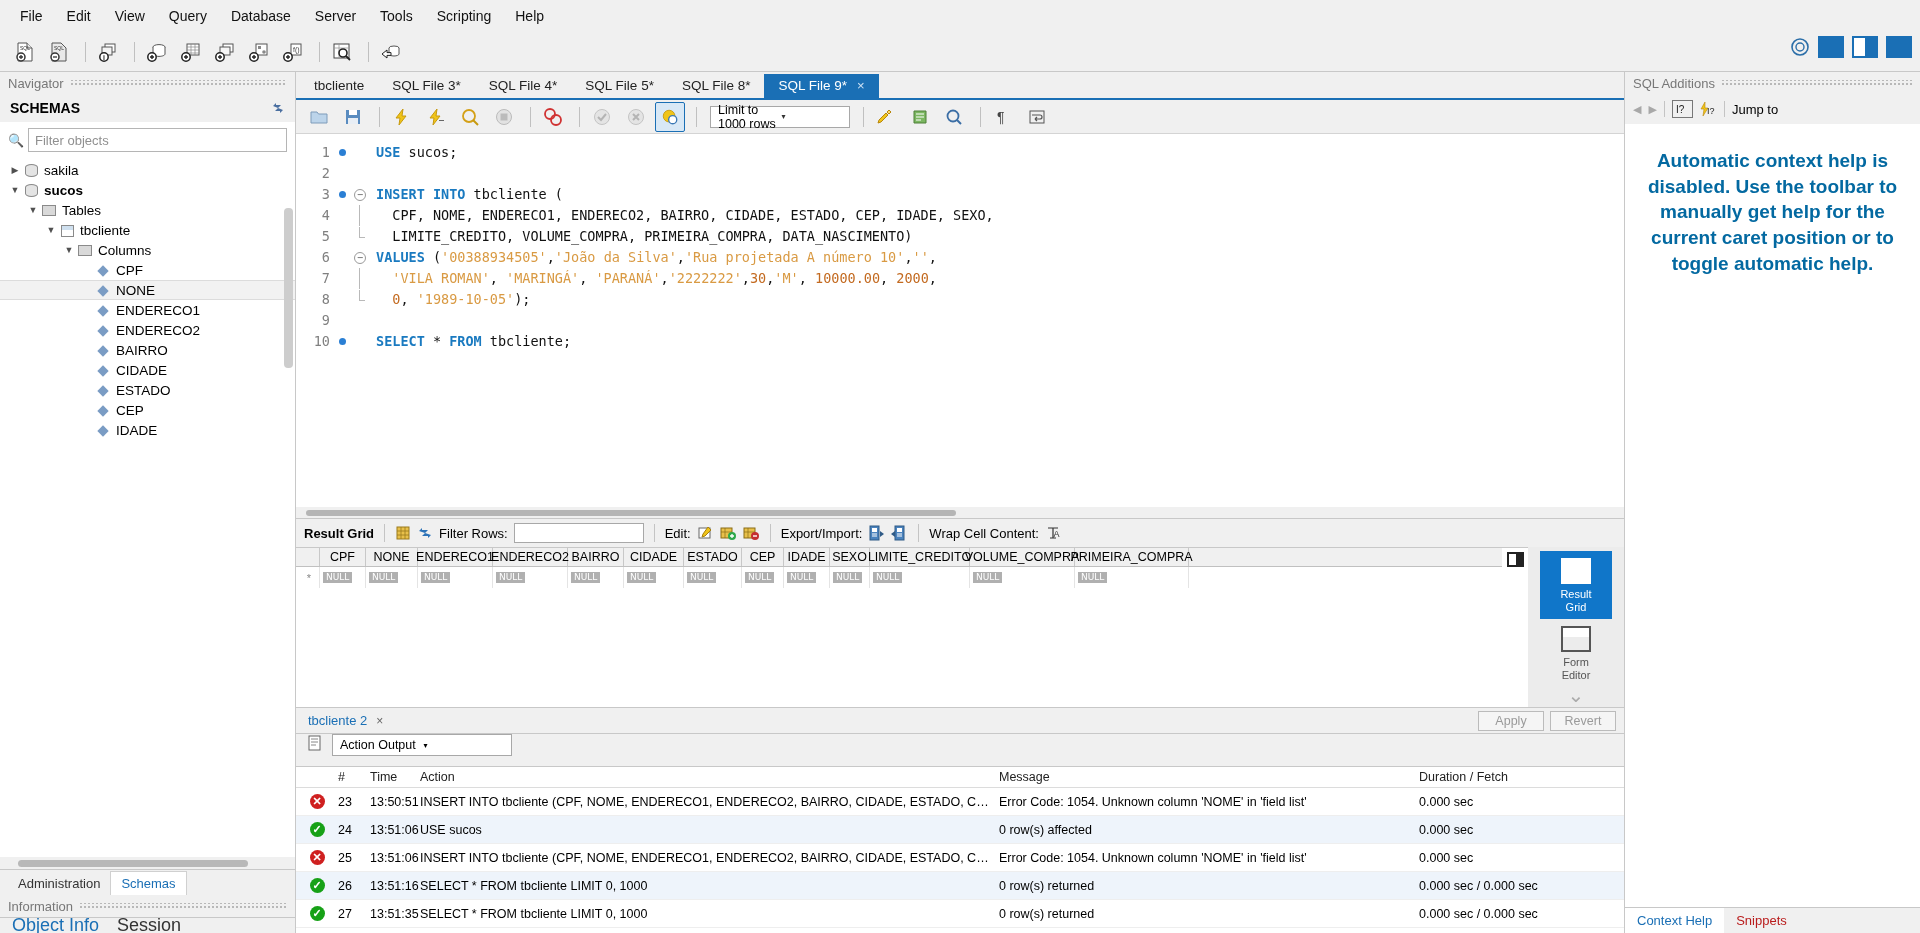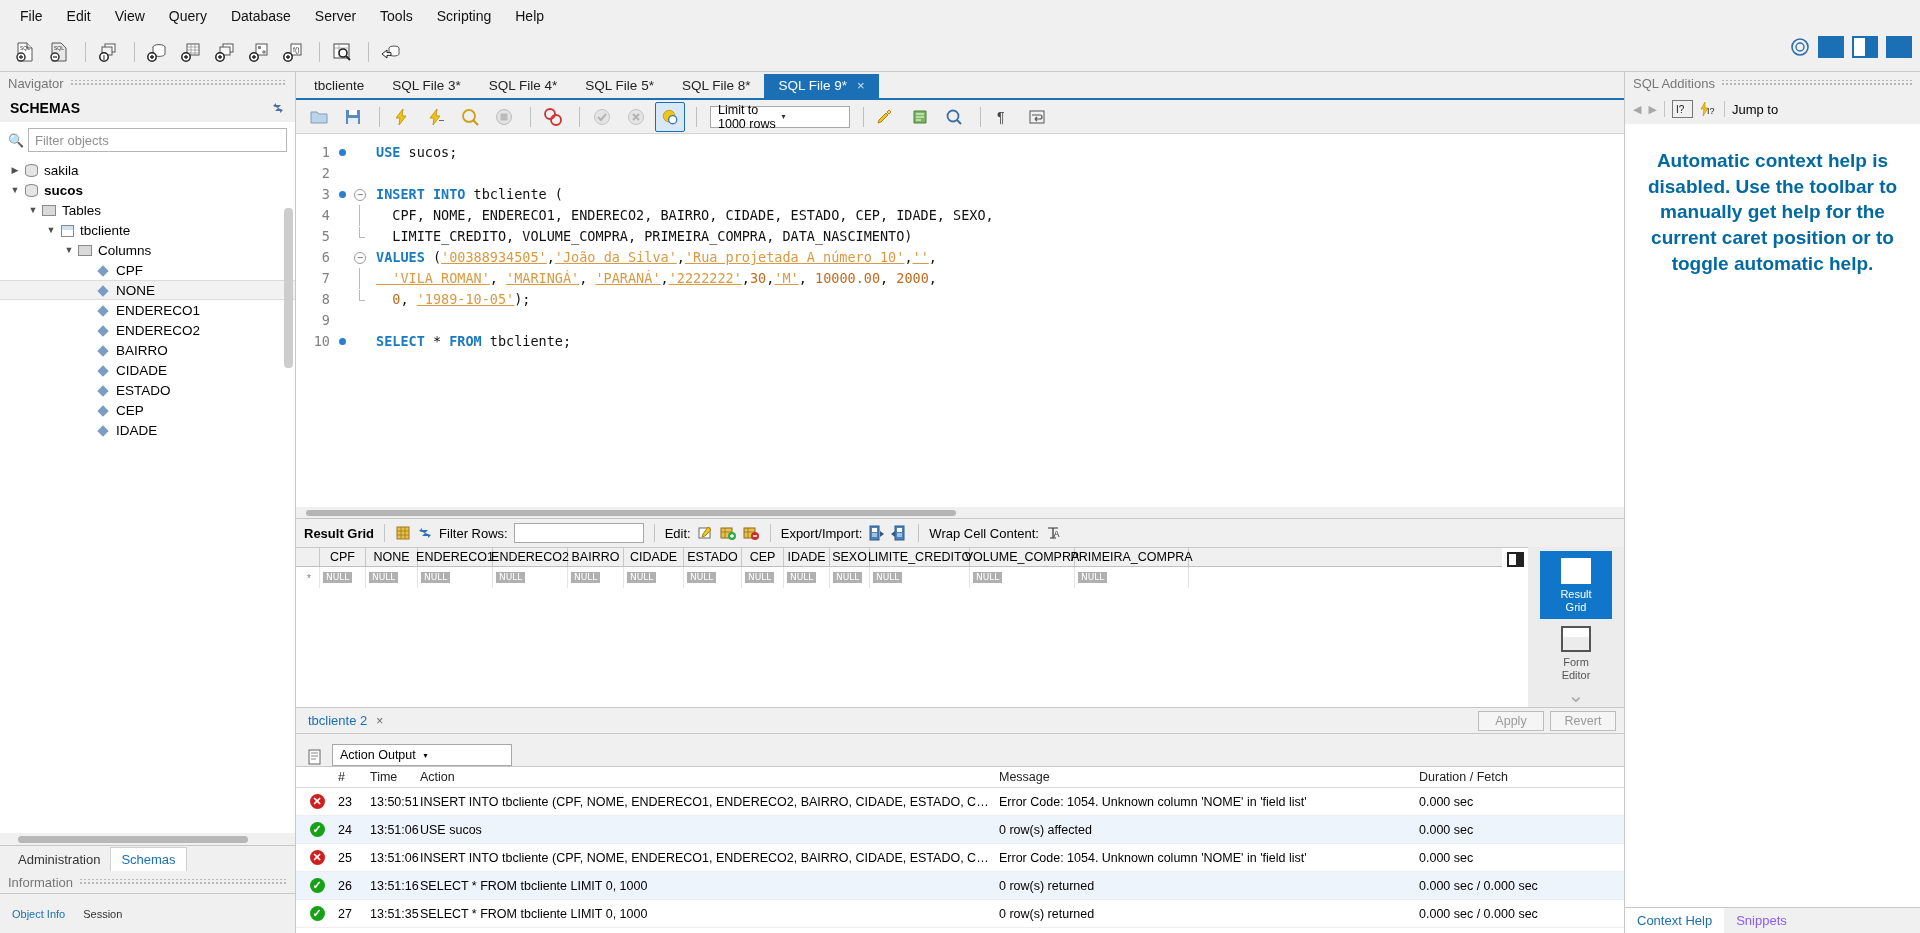--- a/index.html
+++ b/index.html
@@ -62,22 +62,22 @@
   .tree-hsb { height: 12px; background: #f0f0f0; position: relative; }
   .tree-hsb i { position: absolute; left: 18px; top: 3px; width: 230px; height: 7px; background: #b8b8b8; border-radius: 4px; }
   .nav-tabs { height: 26px; display: flex; align-items: flex-end; background: #f0f0f0;
               border-top: 1px solid #c8c8c8; padding-left: 8px; }
   .nav-tabs .t { padding: 4px 10px; font-size: 13px; color: #333; }
   .nav-tabs .t.act { background: #fff; color: #1a6fb5; border: 1px solid #d0d0d0; border-bottom: none; }
   .info-body { background: #fff; flex: 1; padding: 22px 18px; font-size: 14px; line-height: 1.1; min-height: 0; overflow: hidden; }
   .info-body .row { margin-bottom: 22px; }
   .info-body b { font-weight: bold; }
   .green { color: #0a9e0a; font-weight: bold; }
-  .nav-foot { height: 40px; display: flex; align-items: center; gap: 18px; padding-left: 12px;
-              background: #f0f0f0; border-top: 1px solid #c8c8c8; font-size: 11px; }
+  .nav-foot { height: 16px; display: flex; align-items: center; gap: 18px; padding-left: 12px;
+              background: #f0f0f0; border-top: 1px solid #c8c8c8; font-size: 18px; }
   .nav-foot .a { color: #1a6fb5; }
   .nav-foot .b { color: #333; }
 
   
   .center { flex: 1; display: flex; flex-direction: column; min-width: 0; background: #f0f0f0; }
   .ed-tabs { height: 26px; display: flex; align-items: flex-end; background: #f0f0f0; padding-left: 4px; }
   .ed-tabs .tab { padding: 4px 14px 5px; font-size: 13.5px; color: #222; position: relative; white-space: nowrap; }
   .ed-tabs .tab.act { background: #1a6fb5; color: #fff; display: flex; align-items: center; gap: 10px; }
   .ed-tabs .tab.act .x { font-size: 13px; color: #cfe3f5; }
   .ed-wrap { flex: 1; display: flex; flex-direction: column; min-height: 0;
@@ -94,21 +94,21 @@
   .gmark { width: 34px; flex: none; padding-top: 8px; background: #fff; }
   .gmark .dot { height: 21px; display: flex; align-items: center; justify-content: flex-start; padding-left: 3px; }
   .gmark .dot i { width: 7px; height: 7px; border-radius: 50%; background: #2a7fd4; display: inline-block; }
   .gmark .fold { width: 12px; height: 12px; border: 1px solid #9a9a9a; border-radius: 50%;
                  display: inline-flex; align-items: center; justify-content: center; font-size: 10px;
                  color: #666; margin-left: 8px; background: #fff; line-height: 0; }
   .src { flex: 1; padding: 8px 0 0 6px; white-space: pre; overflow: hidden; position: relative; }
   .ln { height: 21px; line-height: 21px; }
   .gutter .ln { padding-right: 4px; }
   .kw { color: #1a7ac0; font-weight: bold; }
-  .str { color: #d99a43; text-decoration: underline; }
+  .str { color: #d99a43; }
   .num { color: #c36a20; }
   .pl { color: #111; }
   .ed-hsb { height: 11px; background: #f0f0f0; position: relative; flex: none; }
   .ed-hsb i { position: absolute; left: 10px; top: 3px; width: 650px; height: 6px; background: #b5b5b5; border-radius: 3px; }
 
   
   .res { flex: none; height: 215px; display: flex; flex-direction: column; background: #f0f0f0;
          border-top: 1px solid #c8c8c8; }
   .res-tb { height: 28px; display: flex; align-items: center; padding-left: 8px; gap: 6px;
             background: #f0f0f0; font-size: 13px; position: relative; }
@@ -140,21 +140,21 @@
               border-top: 1px solid #c8c8c8; padding: 0 2px; }
   .res-foot .rtab { padding: 4px 10px; font-size: 13px; color: #1a6fb5; display: flex; align-items: center; gap: 9px; }
   .res-foot .rtab .x { color: #666; font-size: 12px; }
   .res-foot .spacer { flex: 1; }
   .btn { min-width: 66px; height: 20px; border: 1px solid #bbb; background: #f5f5f5; color: #9a9a9a;
          font-size: 12.5px; display: flex; align-items: center; justify-content: center; margin-right: 6px; }
 
   
   .out { flex: none; height: 200px; display: flex; flex-direction: column; background: #f0f0f0;
          border-top: 1px solid #c8c8c8; }
-  .out-tb { height: 32px; display: flex; align-items: flex-end; padding-left: 10px; gap: 8px; }
+  .out-tb { height: 32px; display: flex; align-items: flex-start; padding-left: 10px; gap: 8px; }
   .out-sel { width: 180px; height: 22px; border: 1px solid #a8a8a8; background: #fff; display: flex;
              align-items: center; padding: 0 4px 0 7px; font-size: 12.5px; }
   .out-sel span { flex: 1; }
   .out-grid { flex: 1; background: #fff; border-top: 1px solid #c8c8c8; overflow: hidden; }
   .og-hdr { display: flex; height: 21px; align-items: center; font-size: 12.5px; color: #222;
             border-bottom: 1px solid #dcdcdc; }
   .og-row { display: flex; height: 28px; align-items: center; font-size: 12.5px; border-bottom: 1px solid #eee; }
   .og-row.alt { background: #eef4fb; }
   .c-st { width: 42px; display: flex; justify-content: center; }
   .c-n  { width: 32px; }
@@ -172,21 +172,21 @@
            display: flex; flex-direction: column; }
   .right-tb { height: 30px; display: flex; align-items: center; padding-left: 8px; gap: 7px; font-size: 13px; }
   .right-tb .nav-a { color: #a8a8a8; font-size: 11px; }
   .right-body { flex: 1; background: #fff; display: flex; align-items: flex-start; justify-content: center;
                 padding: 24px 10px; }
   .help-txt { font-size: 19px; font-weight: bold; color: #0369a1; text-align: center; line-height: 1.35; }
   .right-foot { height: 26px; display: flex; align-items: flex-start; background: #f0f0f0;
                 border-top: 1px solid #c8c8c8; }
   .right-foot .t { padding: 5px 12px; font-size: 13px; }
   .right-foot .t.act { color: #1a6fb5; background: #fff; }
-  .right-foot .t.in { color: #8b5cf6; }
+  .right-foot .t.in { color: #b91c1c; }
   svg { display: block; }
 </style>
 </head>
 <body>
 
 <div class="app">
 
   <div class="menubar" id="menubar">
       <div class="mi">File</div>
       <div class="mi">Edit</div>

